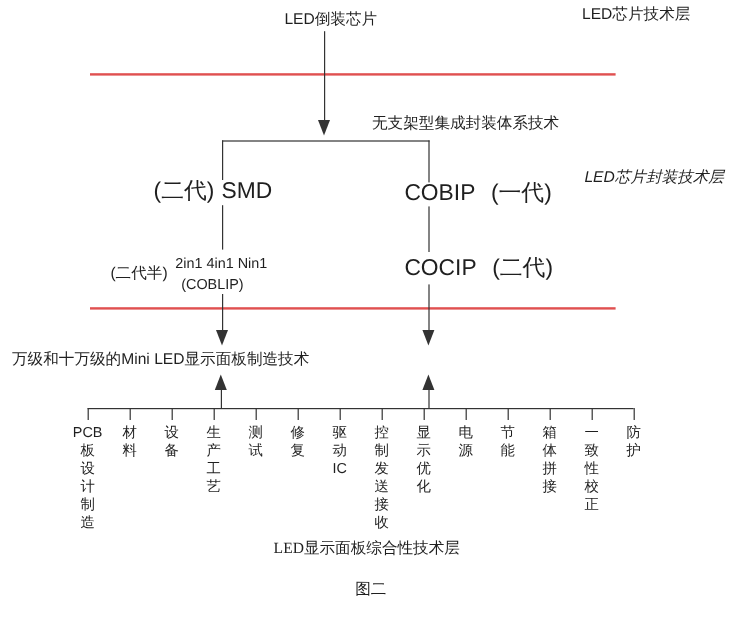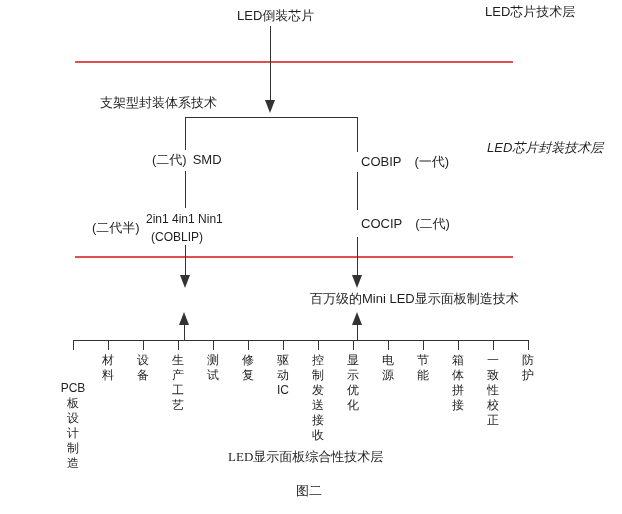--- a/index.html
+++ b/index.html
@@ -3,21 +3,21 @@
 <meta charset="utf-8">
 <style>
   html,body{margin:0;padding:0;background:#fff;}
   .stage{
     position:relative;width:622px;height:514px;background:#ffffff;
     font-family:"Liberation Sans","DejaVu Sans",sans-serif;color:#1f1f1f;
     overflow:hidden;
   }
   .lbl{position:absolute;font-size:13px;line-height:14px;white-space:nowrap;}
   .lbl.small{font-size:12px;}
-  .row{position:absolute;display:flex;gap:13px;font-size:13px;line-height:14px;white-space:nowrap;margin-left:24px;}
+  .row{position:absolute;display:flex;gap:13px;font-size:19px;line-height:14px;white-space:nowrap;}
   .vline{position:absolute;width:1px;background:#333;}
   .hline{position:absolute;height:1px;background:#333;}
   .redline{position:absolute;height:2px;background:#e05050;z-index:0;}
   .ah-down{position:absolute;width:0;height:0;border-left:5px solid transparent;border-right:5px solid transparent;border-top:13px solid #333;}
   .ah-up{position:absolute;width:0;height:0;border-left:5px solid transparent;border-right:5px solid transparent;border-bottom:13px solid #333;}
   .comb-col{position:absolute;top:353px;width:40px;display:flex;flex-direction:column;align-items:center;font-size:12px;}
   .comb-char{height:15px;line-height:15px;text-align:center;white-space:nowrap;}
   .z1{z-index:1;}
 </style>
 </head>
@@ -26,21 +26,21 @@
 <div class="stage">
 
   <div class="lbl" style="left:237px;top:9px;">LED倒装芯片</div>
   <div class="lbl" style="left:485px;top:5px;">LED芯片技术层</div>
 
   <div class="redline" style="left:75px;top:61px;width:438px;"></div>
 
   <div class="vline z1" style="left:270px;top:26px;height:74px;"></div>
   <div class="ah-down z1" style="left:265px;top:100px;"></div>
 
-  <div class="lbl" style="left:100px;top:96px;">支架型封装体系技术</div>
+  <div class="lbl" style="left:310px;top:96px;">无支架型集成封装体系技术</div>
 
   <div class="hline z1" style="left:185px;top:117px;width:173px;"></div>
   <div class="vline z1" style="left:185px;top:117px;height:33px;"></div>
   <div class="vline z1" style="left:357px;top:117px;height:35px;"></div>
 
   <div class="row" style="left:128px;top:153px;gap:6px;">
     <span>(二代)</span>
     <span>SMD</span>
   </div>
   <div class="row" style="left:337px;top:155px;align-items:center;">
@@ -60,21 +60,21 @@
     <span>(二代)</span>
   </div>
 
   <div class="redline" style="left:75px;top:256px;width:438px;"></div>
 
   <div class="vline z1" style="left:185px;top:245px;height:30px;"></div>
   <div class="ah-down z1" style="left:180px;top:275px;"></div>
   <div class="vline z1" style="left:357px;top:237px;height:38px;"></div>
   <div class="ah-down z1" style="left:352px;top:275px;"></div>
 
-  <div class="lbl" style="left:310px;top:292px;">百万级的Mini LED显示面板制造技术</div>
+  <div class="lbl" style="left:10px;top:292px;">万级和十万级的Mini LED显示面板制造技术</div>
 
   <div class="ah-up z1" style="left:179px;top:312px;"></div>
   <div class="vline z1" style="left:184px;top:324px;height:16px;"></div>
   <div class="ah-up z1" style="left:352px;top:312px;"></div>
   <div class="vline z1" style="left:357px;top:324px;height:16px;"></div>
 
   <div class="hline z1" style="left:73px;top:340px;width:455px;"></div>
   <div>
       <div class="vline z1" style="left: 73px; top: 340px; height: 10px;"></div>
       <div class="vline z1" style="left: 108px; top: 340px; height: 10px;"></div>
@@ -85,21 +85,21 @@
       <div class="vline z1" style="left: 283px; top: 340px; height: 10px;"></div>
       <div class="vline z1" style="left: 318px; top: 340px; height: 10px;"></div>
       <div class="vline z1" style="left: 353px; top: 340px; height: 10px;"></div>
       <div class="vline z1" style="left: 388px; top: 340px; height: 10px;"></div>
       <div class="vline z1" style="left: 423px; top: 340px; height: 10px;"></div>
       <div class="vline z1" style="left: 458px; top: 340px; height: 10px;"></div>
       <div class="vline z1" style="left: 493px; top: 340px; height: 10px;"></div>
       <div class="vline z1" style="left: 528px; top: 340px; height: 10px;"></div>
     </div>
   <div>
-      <div class="comb-col" style="left: 53px; margin-top: 28px;">
+      <div class="comb-col" style="left: 53px;">
         <div class="comb-char">PCB</div>
         <div class="comb-char">板</div>
         <div class="comb-char">设</div>
         <div class="comb-char">计</div>
         <div class="comb-char">制</div>
         <div class="comb-char">造</div>
       </div>
       <div class="comb-col" style="left: 88px;">
         <div class="comb-char">材</div>
         <div class="comb-char">料</div>

